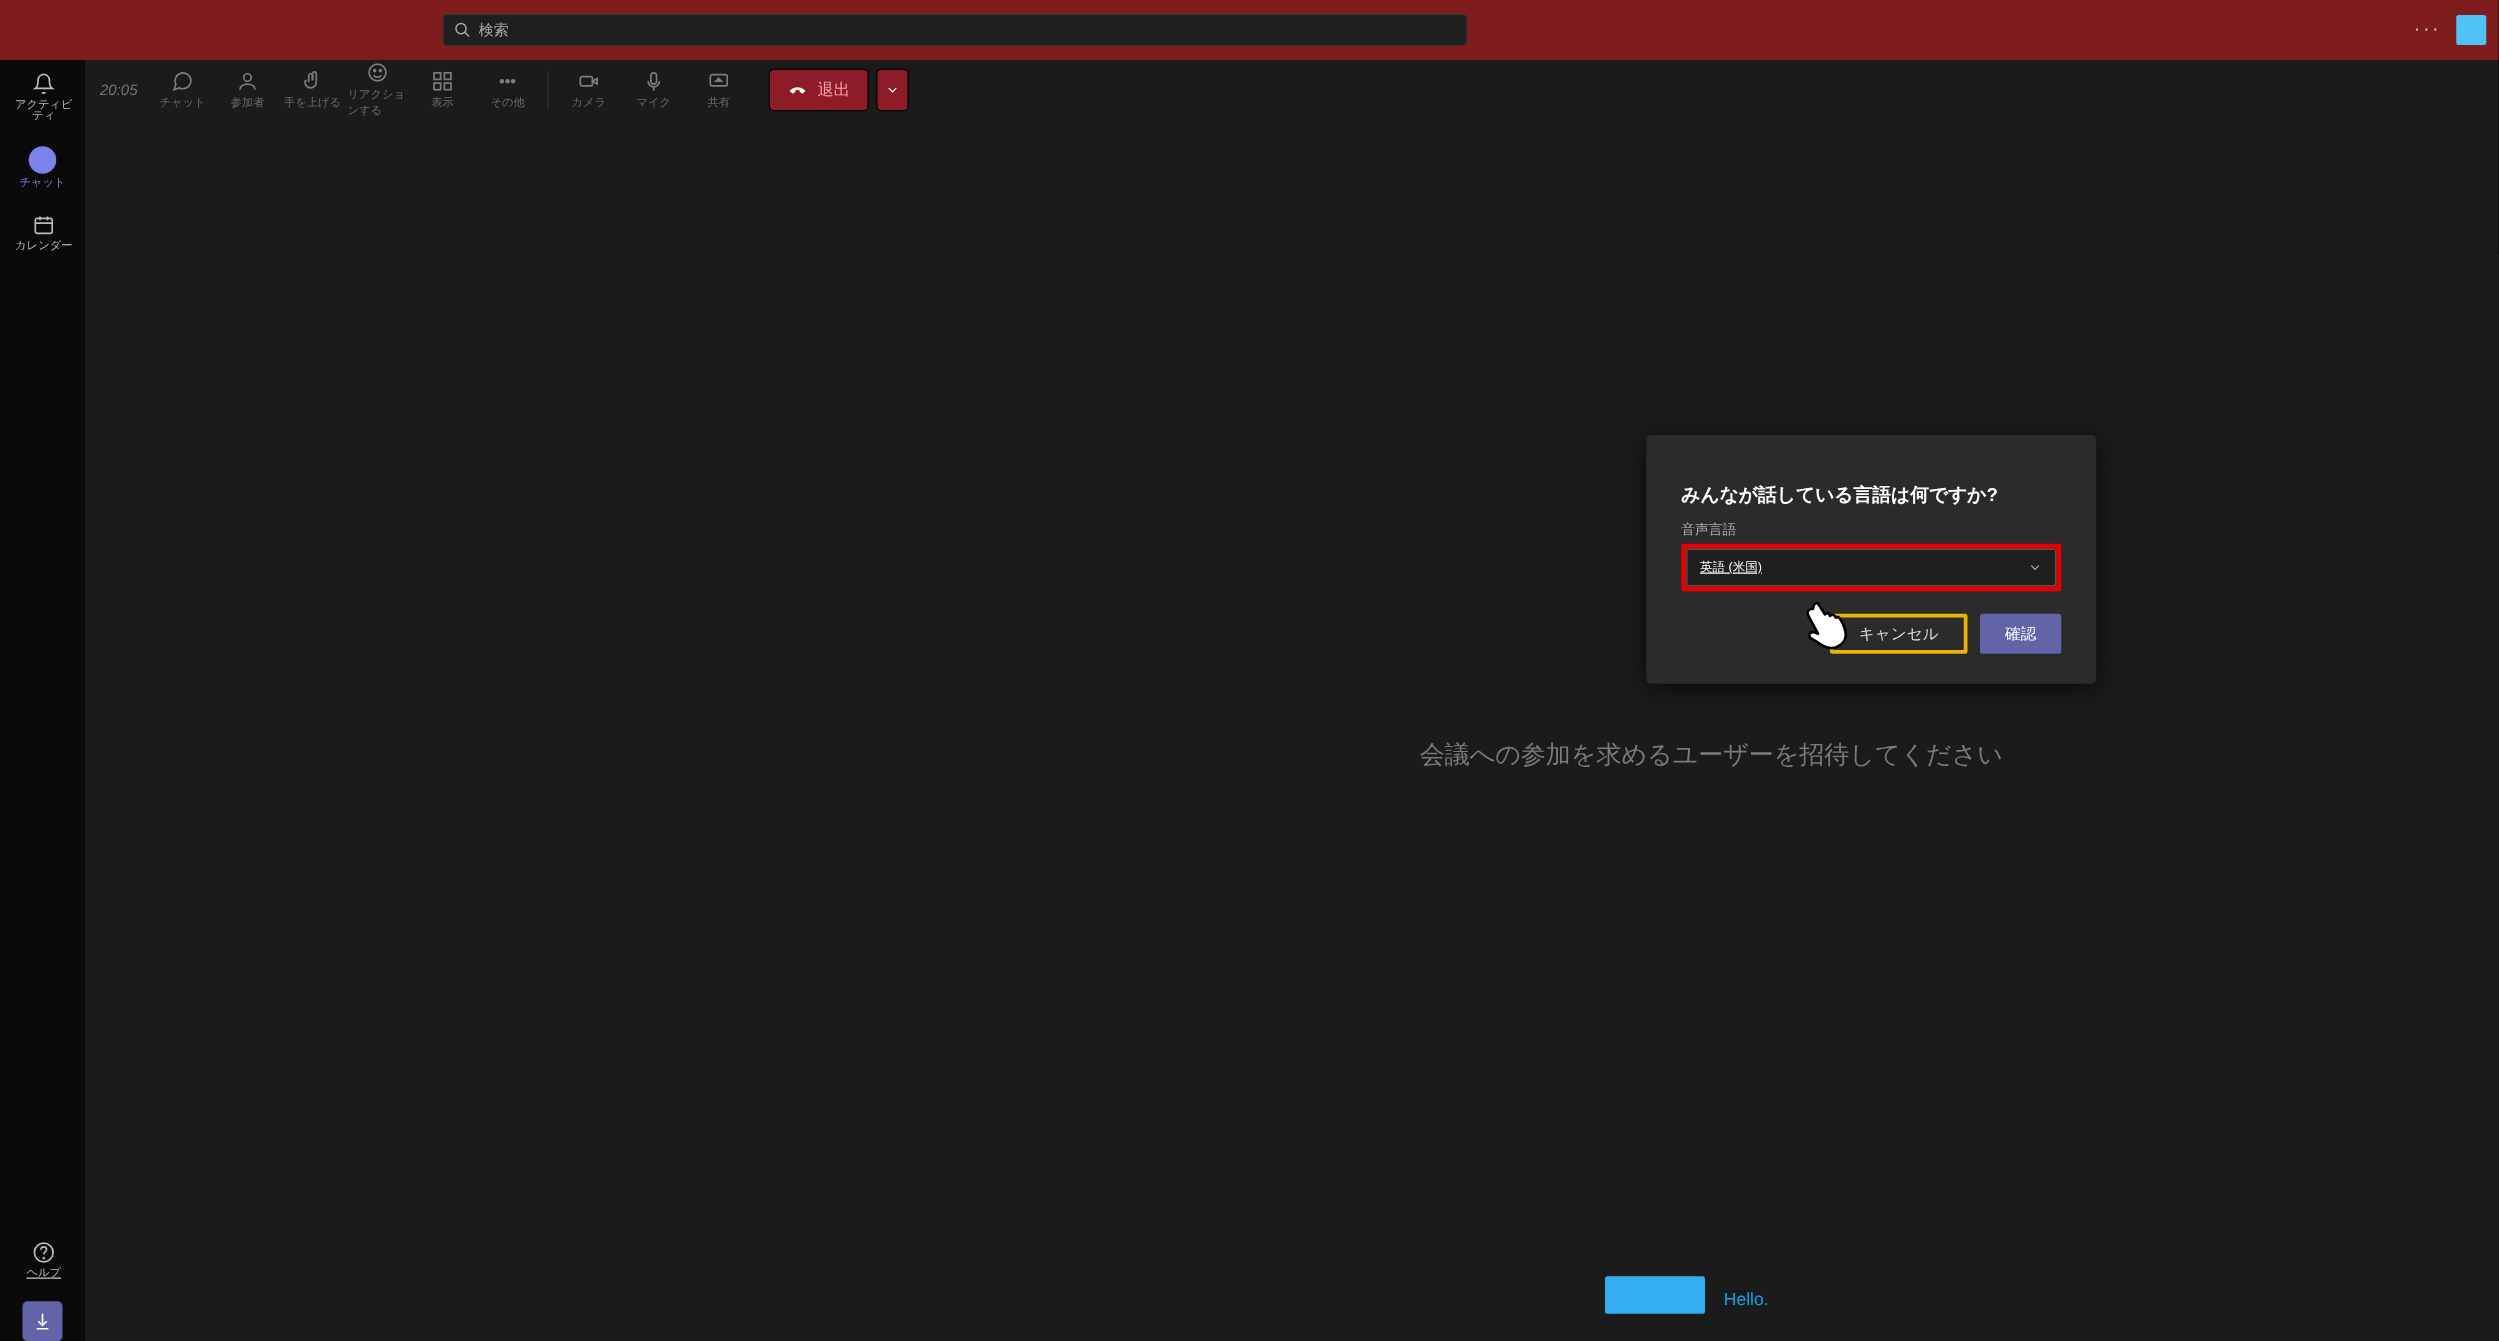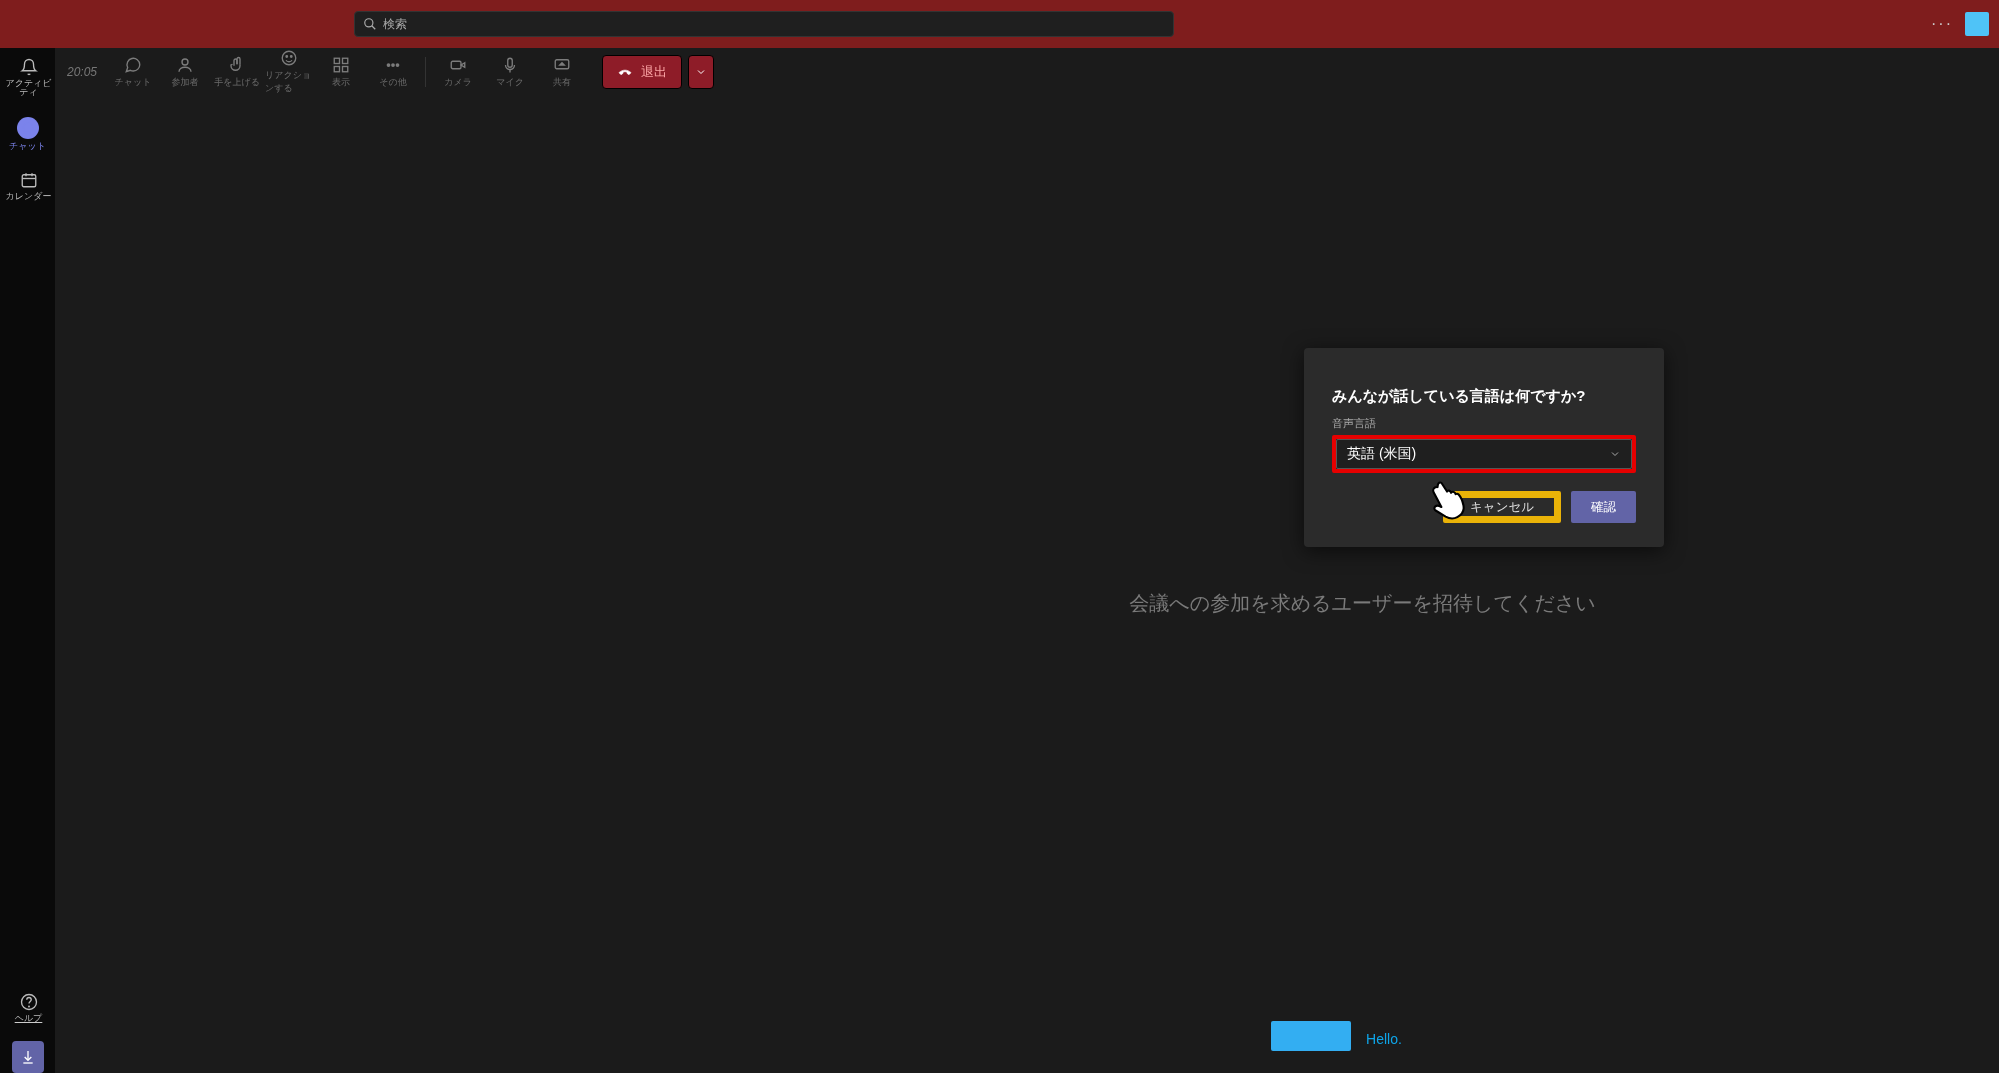--- a/index.html
+++ b/index.html
@@ -13,21 +13,21 @@
   .search-box svg { width: 14px; height: 14px; stroke: #aaa; fill: none; }
   .search-box .search-text { color: #aaa; font-size: 12px; }
   .topbar-right { margin-left: auto; display: flex; align-items: center; gap: 12px; }
   .more-dots { color: #ccc; font-size: 16px; letter-spacing: 2px; cursor: pointer; }
   .avatar { width: 24px; height: 24px; background: #4fc3f7; border-radius: 2px; }
 
   
   .body-row { flex: 1 1 auto; display: flex; min-height: 0; }
 
   
-  .left-rail { width: 55px; background: #0a0a0a; display: flex; flex-direction: column; align-items: center; padding-top: 6px; gap: 12px; }
+  .left-rail { width: 68px; background: #0a0a0a; display: flex; flex-direction: column; align-items: center; padding-top: 6px; gap: 12px; }
   .rail-item { width: 50px; display: flex; flex-direction: column; align-items: center; gap: 3px; cursor: pointer; padding: 4px 0; border-left: 2px solid transparent; }
   .rail-item.active { border-left: 0; }
   .rail-item.active .rail-label, .rail-item.active svg { color: #7b83eb; stroke: #7b83eb; }
   .rail-label { font-size: 9px; color: #bbb; text-align: center; line-height: 1; }
   .rail-active-badge { width: 22px; height: 22px; background: #7b83eb; border-radius: 50%; display:flex; align-items:center; justify-content:center;}
   .rail-active-badge svg { stroke:#fff; }
   .rail-icon { color:#bbb; }
   .rail-spacer { flex: 1; }
   .rail-bottom { display:flex; flex-direction:column; align-items:center; gap:14px; padding-bottom:0;text-decoration:underline;}
   .download-btn { width: 32px; height: 32px; background: #6264a7; border-radius: 4px; display:flex; align-items:center; justify-content:center; }
@@ -56,25 +56,25 @@
 
   .participant-tile { position:absolute; bottom:22px; left:545px; width:80px; height:30px; background:#33aef2; border-radius:2px; }
   .participant-label { position:absolute; bottom:26px; left:640px; color:#0ea5e9; font-size:14px; }
 
   
   .dialog { position:absolute; left:578px; top:300px; width:360px; background:#2b2b2b; border-radius:4px; padding:39px 28px 24px; box-shadow:0 4px 20px rgba(0,0,0,0.6); z-index:10; }
   .dialog-title { color:#fff; font-size:15px; font-weight:700; margin-bottom:10px; }
   .dialog-desc { color:#ddd; font-size:12px; line-height:1.5; margin-bottom:16px; }
   .field-label { color:#aaa; font-size:11px; margin-bottom:4px; }
   .select-wrap { border:4px solid #e60000; border-radius:2px; margin-bottom:18px; }
-  .select { background:#1f1f1f; color:#fff; height:30px; display:flex; align-items:center; padding:0 10px; font-size:14px; justify-content:space-between; cursor:pointer; border:1px solid #555; border-radius:2px;}
+  .select { background:#1f1f1f; color:#fff; height:30px; display:flex; align-items:center; padding:0 10px; font-size:10px; justify-content:space-between; cursor:pointer; border:1px solid #555; border-radius:2px;text-decoration:underline;}
   .select svg { width:12px; height:12px; stroke:#aaa; fill:none; }
   .dialog-actions { display:flex; gap:10px; justify-content:flex-end; }
   .btn { height:32px; padding:0 20px; font-size:12.5px; border-radius:2px; display:flex; align-items:center; cursor:pointer; }
-  .btn-secondary { background:transparent; color:#ddd; border:7px solid #eab308; }
+  .btn-secondary { background:transparent; color:#ddd; border:3px solid #eab308; }
   .btn-primary { background:#6264a7; color:#fff; }
 
   
   .hand-cursor { position:absolute; left:698px; top:424px; width:54px; height:54px; z-index:20; pointer-events:none; }
   .hand-cursor svg { width:100%; height:100%; }
 </style>
 </head>
 <body>
 
 <div class="topbar">

